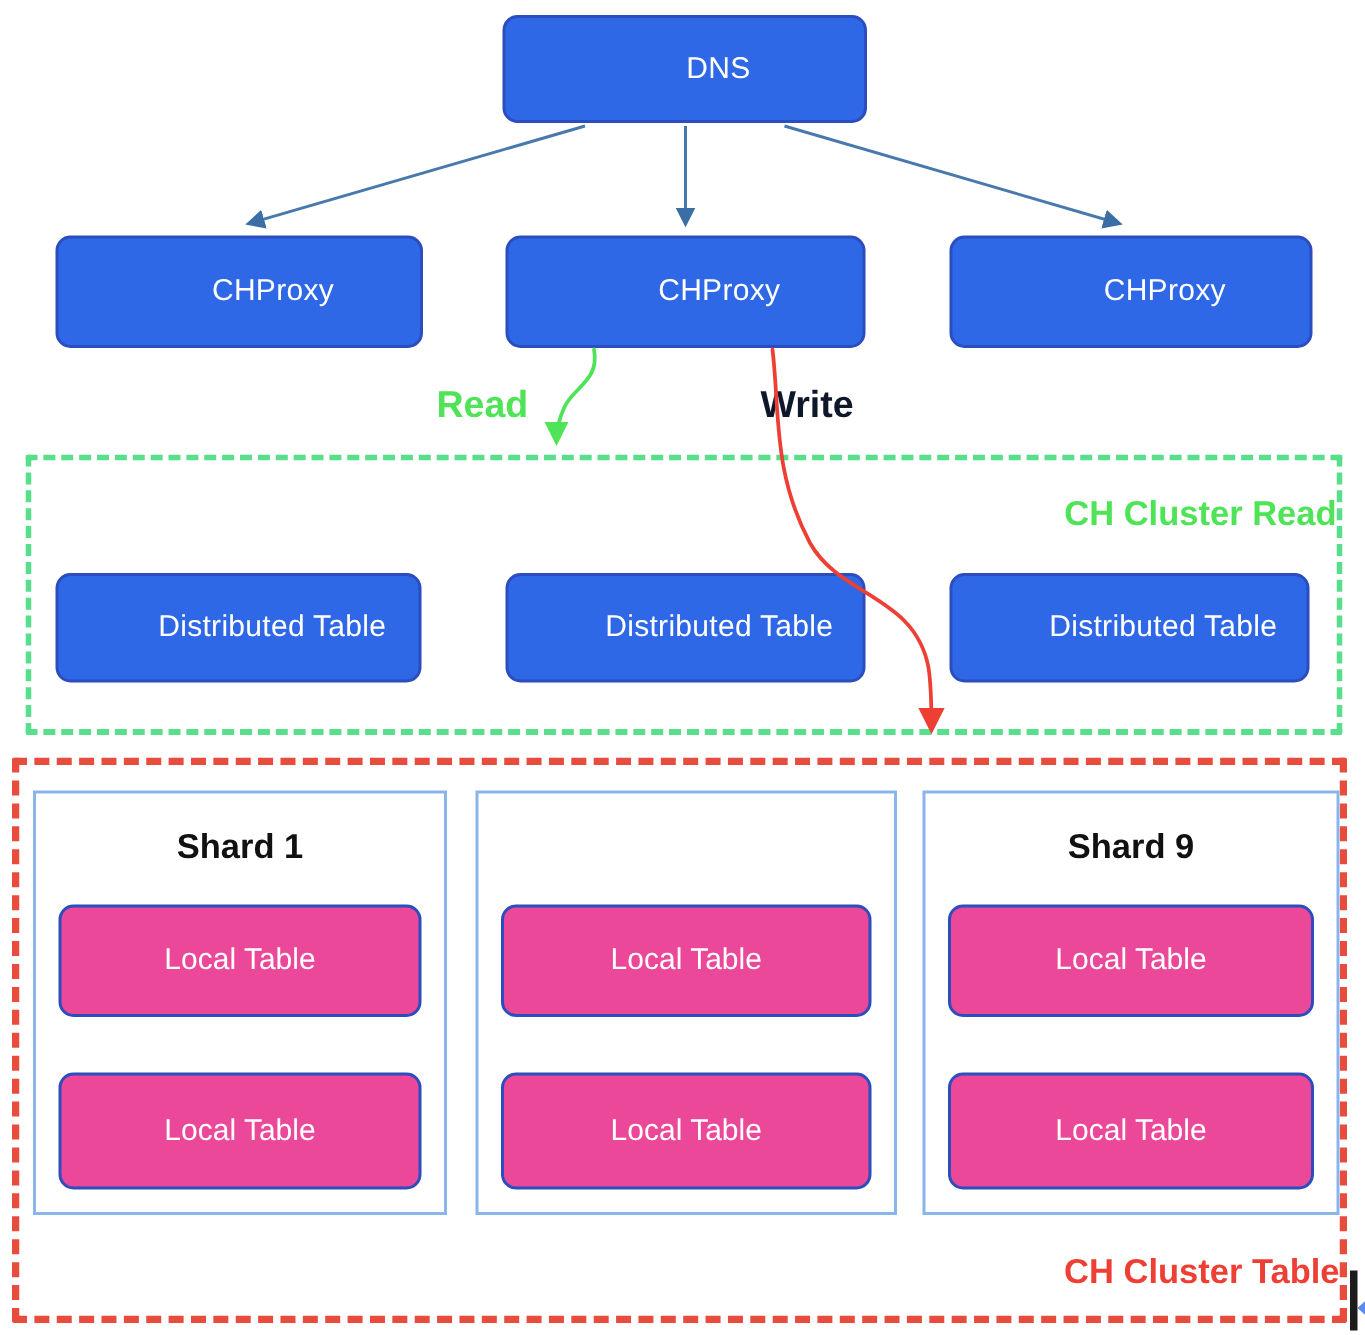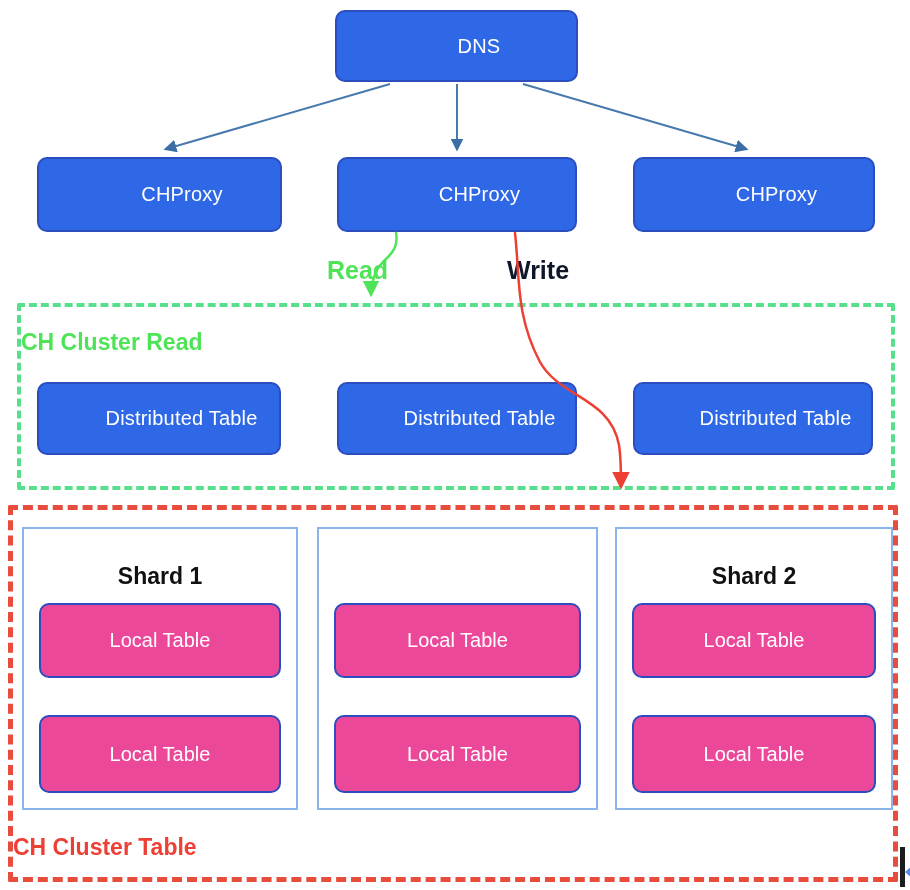--- a/index.html
+++ b/index.html
@@ -18,50 +18,50 @@
   #dns    { left:335px; top:10px;  width:243px; height:72px; }
   #proxy1 { left:37px;  top:157px; width:245px; height:75px; }
   #proxy2 { left:337px; top:157px; width:240px; height:75px; }
   #proxy3 { left:633px; top:157px; width:242px; height:75px; }
   #dt1 { left:37px;  top:382px; width:244px; height:73px; }
   #dt2 { left:337px; top:382px; width:240px; height:73px; }
   #dt3 { left:633px; top:382px; width:240px; height:73px; }
 
   
   .edge-label { position:absolute; font-weight:bold; font-size:25px; }
-  #read-label  { left:291px; top:256px; color:#4fe457;margin-left:36px; }
+  #read-label  { left:291px; top:256px; color:#4fe457; }
   #write-label { left:507px; top:256px; color:#0f172a; }
 
   
   .cluster { position:absolute; box-sizing:border-box; }
   #read-cluster {
     left:17px; top:303px; width:878px; height:187px;
     border:4px dashed #57df8c; border-radius:2px;
   }
   #write-cluster {
     left:8px; top:505px; width:890px; height:377px;
     border:5px dashed #e84c3c; border-radius:2px;
   }
   .cluster-title {
-    position:absolute; left:0; right:0; text-align:left;
+    position:absolute; left:0; right:0; text-align:right;
     font-weight:bold; font-size:23px;
   }
   #read-cluster .cluster-title  { top:22px; color:#4fe457; }
   #write-cluster .cluster-title { bottom:16px; color:#ee3f35; }
 
   
   .shard {
     position:absolute; top:527px; height:283px; background:#ffffff;
     border:2px solid #8ab5ea; box-sizing:border-box;
   }
   #shard1 { left:22px;  width:276px; }
   #shard2 { left:317px; width:281px; }
   #shard3 { left:615px; width:278px; }
   .shard-title {
-    margin-top:34px; text-align:center; font-weight:bold;
+    margin-top:22px; text-align:center; font-weight:bold;
     font-size:23px; color:#111111;
   }
   .local {
     position:absolute; left:15px; right:15px; height:75px;
     background:#ec4899; border:2px solid #2b4dbe; border-radius:10px;
     color:#ffffff; display:flex; align-items:center; justify-content:center;
     font-size:20px; box-sizing:border-box;
   }
   .local.t1 { top:74px; }
   .local.t2 { top:186px; height:78px; }
@@ -151,21 +151,21 @@
   <div class="shard" id="shard2">
     <div class="local t1">
       <span>Local Table</span>
     </div>
     <div class="local t2">
       <span>Local Table</span>
     </div>
   </div>
 
   <div class="shard" id="shard3">
-    <div class="shard-title">Shard 2</div>
+    <div class="shard-title">Shard 9</div>
     <div class="local t1">
       <span>Local Table</span>
     </div>
     <div class="local t2">
       <span>Local Table</span>
     </div>
   </div>
 
   <div id="cursor-bar"></div>
   <div id="cursor-tri"></div>

